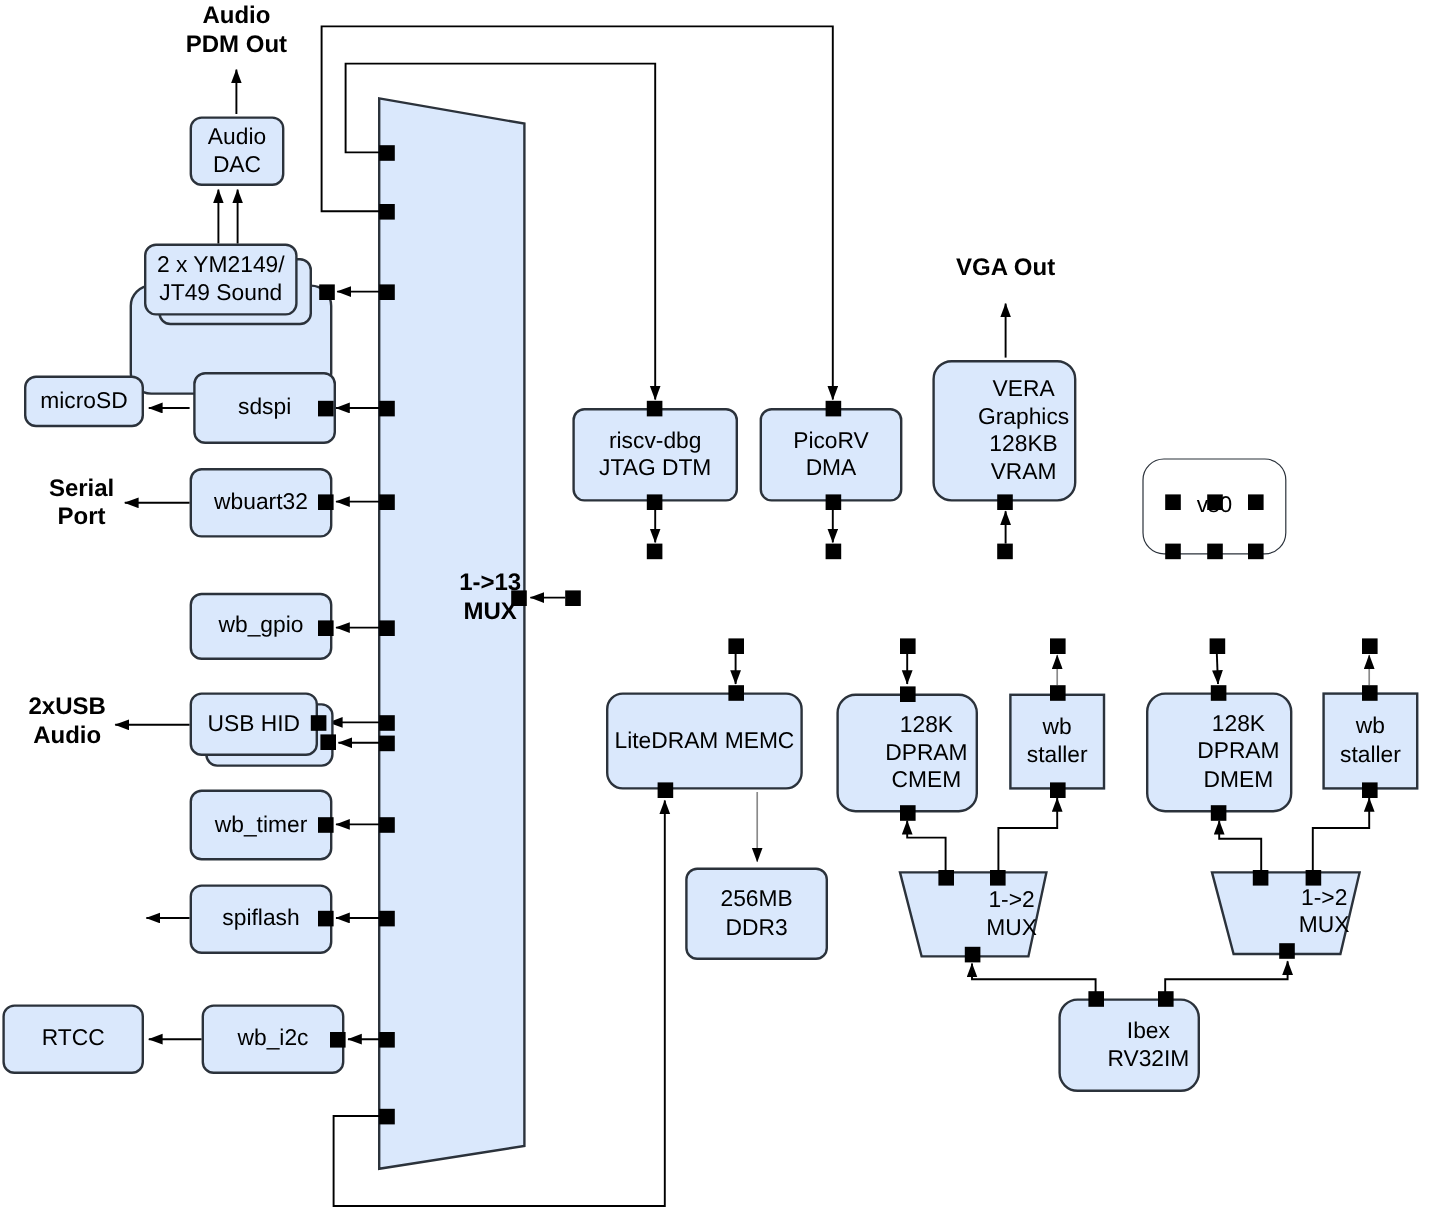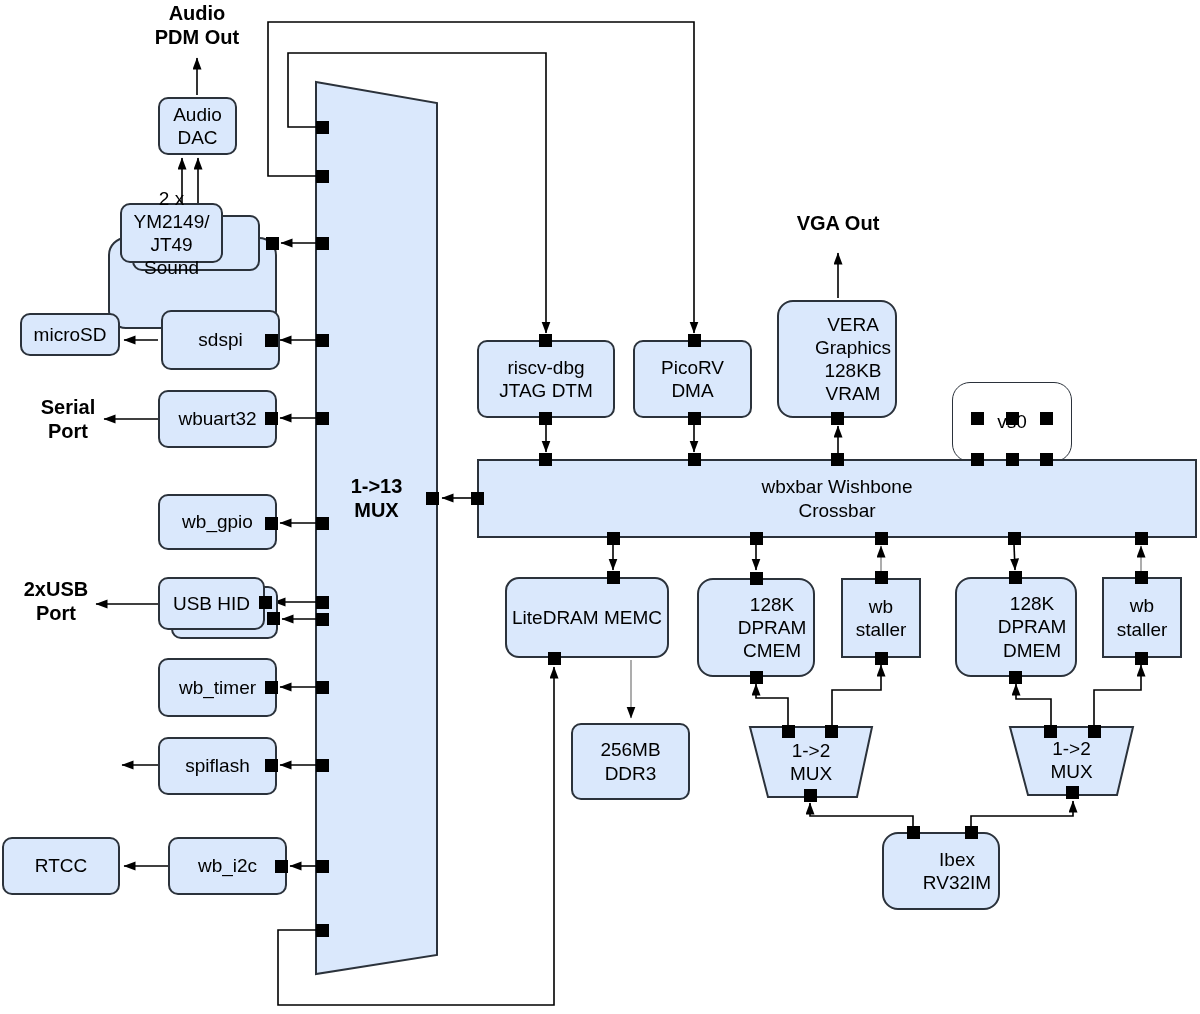--- a/index.html
+++ b/index.html
@@ -10,21 +10,21 @@
   .box{position:absolute;z-index:1;box-sizing:border-box;background:var(--fill);
        border:2px solid var(--stroke);border-radius:10px;display:flex;
        align-items:center;justify-content:center;text-align:center;}
   .lbl{white-space:pre-line;font-size:19px;line-height:1.22;}
   .freelbl{position:absolute;z-index:1;display:flex;align-items:center;justify-content:center;
        text-align:center;font-weight:bold;font-size:20px;line-height:1.2;}
   .white{background:#fff;}
   .sq{border-radius:0;}
   .r14{border-radius:14px;} .r16{border-radius:16px;padding-left:32px;} .r18{border-radius:18px;margin-top:44px;}
   .muxlbl{position:absolute;z-index:1;display:flex;align-items:center;justify-content:center;
-       text-align:center;background:transparent;border:none;}
+       text-align:center;background:transparent;border:none;margin-left:32px;}
   line,polyline{stroke:var(--line);stroke-width:1.6;fill:none;}
   .gl{stroke:var(--gray);stroke-width:1.4;}
   polygon.mux{fill:var(--fill);stroke:var(--stroke);stroke-width:2;}
   rect.p{fill:var(--port);}
   #mB path{fill:var(--line);} #mG path{fill:var(--line);}
 </style>
 </head>
 <body>
 
 <div id="canvas">
@@ -87,21 +87,21 @@
     </g>
   </svg>
 
   <div class="box" style="left:158px;top:97px;width:79px;height:58px">
       <div class="lbl">Audio
 DAC</div>
     </div>
 
   <div class="box r18" style="left:108px;top:193px;width:169px;height:92px"></div>
   <div class="box" style="left:132px;top:215px;width:128px;height:56px"></div>
-  <div class="box" style="left:120px;top:203px;width:103px;height:60px">
+  <div class="box" style="left:120px;top:203px;width:128px;height:60px">
       <div class="lbl">2 x YM2149/
 JT49 Sound</div>
     </div>
 
   <div class="box" style="left:20px;top:313px;width:100px;height:43px">
       <div class="lbl">microSD</div>
     </div>
   <div class="box" style="left:161px;top:310px;width:119px;height:60px">
       <div class="lbl">sdspi</div>
     </div>
@@ -141,24 +141,20 @@
   <div class="box r16" style="left:777px;top:300px;width:120px;height:118px">
       <div class="lbl">VERA
 Graphics
 128KB
 VRAM</div>
     </div>
   <div class="box white r18" style="left:952px;top:338px;width:120px;height:80px;border-width:1.5px">
       <div class="lbl">vs0</div>
     </div>
 
-  <div class="box" style="left:477px;top:459px;width:720px;height:79px;border-radius:0">
-      <div class="lbl">wbxbar Wishbone
-Crossbar</div>
-    </div>
 
   <div class="box r14" style="left:505px;top:577px;width:164px;height:81px">
       <div class="lbl">LiteDRAM MEMC</div>
     </div>
   <div class="box" style="left:571px;top:723px;width:119px;height:77px">
       <div class="lbl">256MB
 DDR3</div>
     </div>
   <div class="box r16" style="left:697px;top:578px;width:118px;height:99px">
       <div class="lbl">128K
@@ -186,21 +182,21 @@
   <div class="freelbl" style="left:135px;top:2px;width:124px;height:46px">
       <div class="lbl" style="font-size:20px">Audio
 PDM Out</div>
     </div>
   <div class="freelbl" style="left:28px;top:396px;width:80px;height:46px">
       <div class="lbl" style="font-size:20px">Serial
 Port</div>
     </div>
   <div class="freelbl" style="left:16px;top:578px;width:80px;height:46px">
       <div class="lbl" style="font-size:20px">2xUSB
-Port</div>
+Audio</div>
     </div>
   <div class="freelbl" style="left:788px;top:210px;width:100px;height:26px">
       <div class="lbl" style="font-size:20px">VGA Out</div>
     </div>
   <div class="muxlbl" style="left:316px;top:472px;width:121px;height:52px;font-weight:bold">
       <div class="lbl" style="font-size:20px">1-&gt;13
 MUX</div>
     </div>
   <div class="muxlbl" style="left:750px;top:735px;width:122px;height:54px">
       <div class="lbl">1-&gt;2

